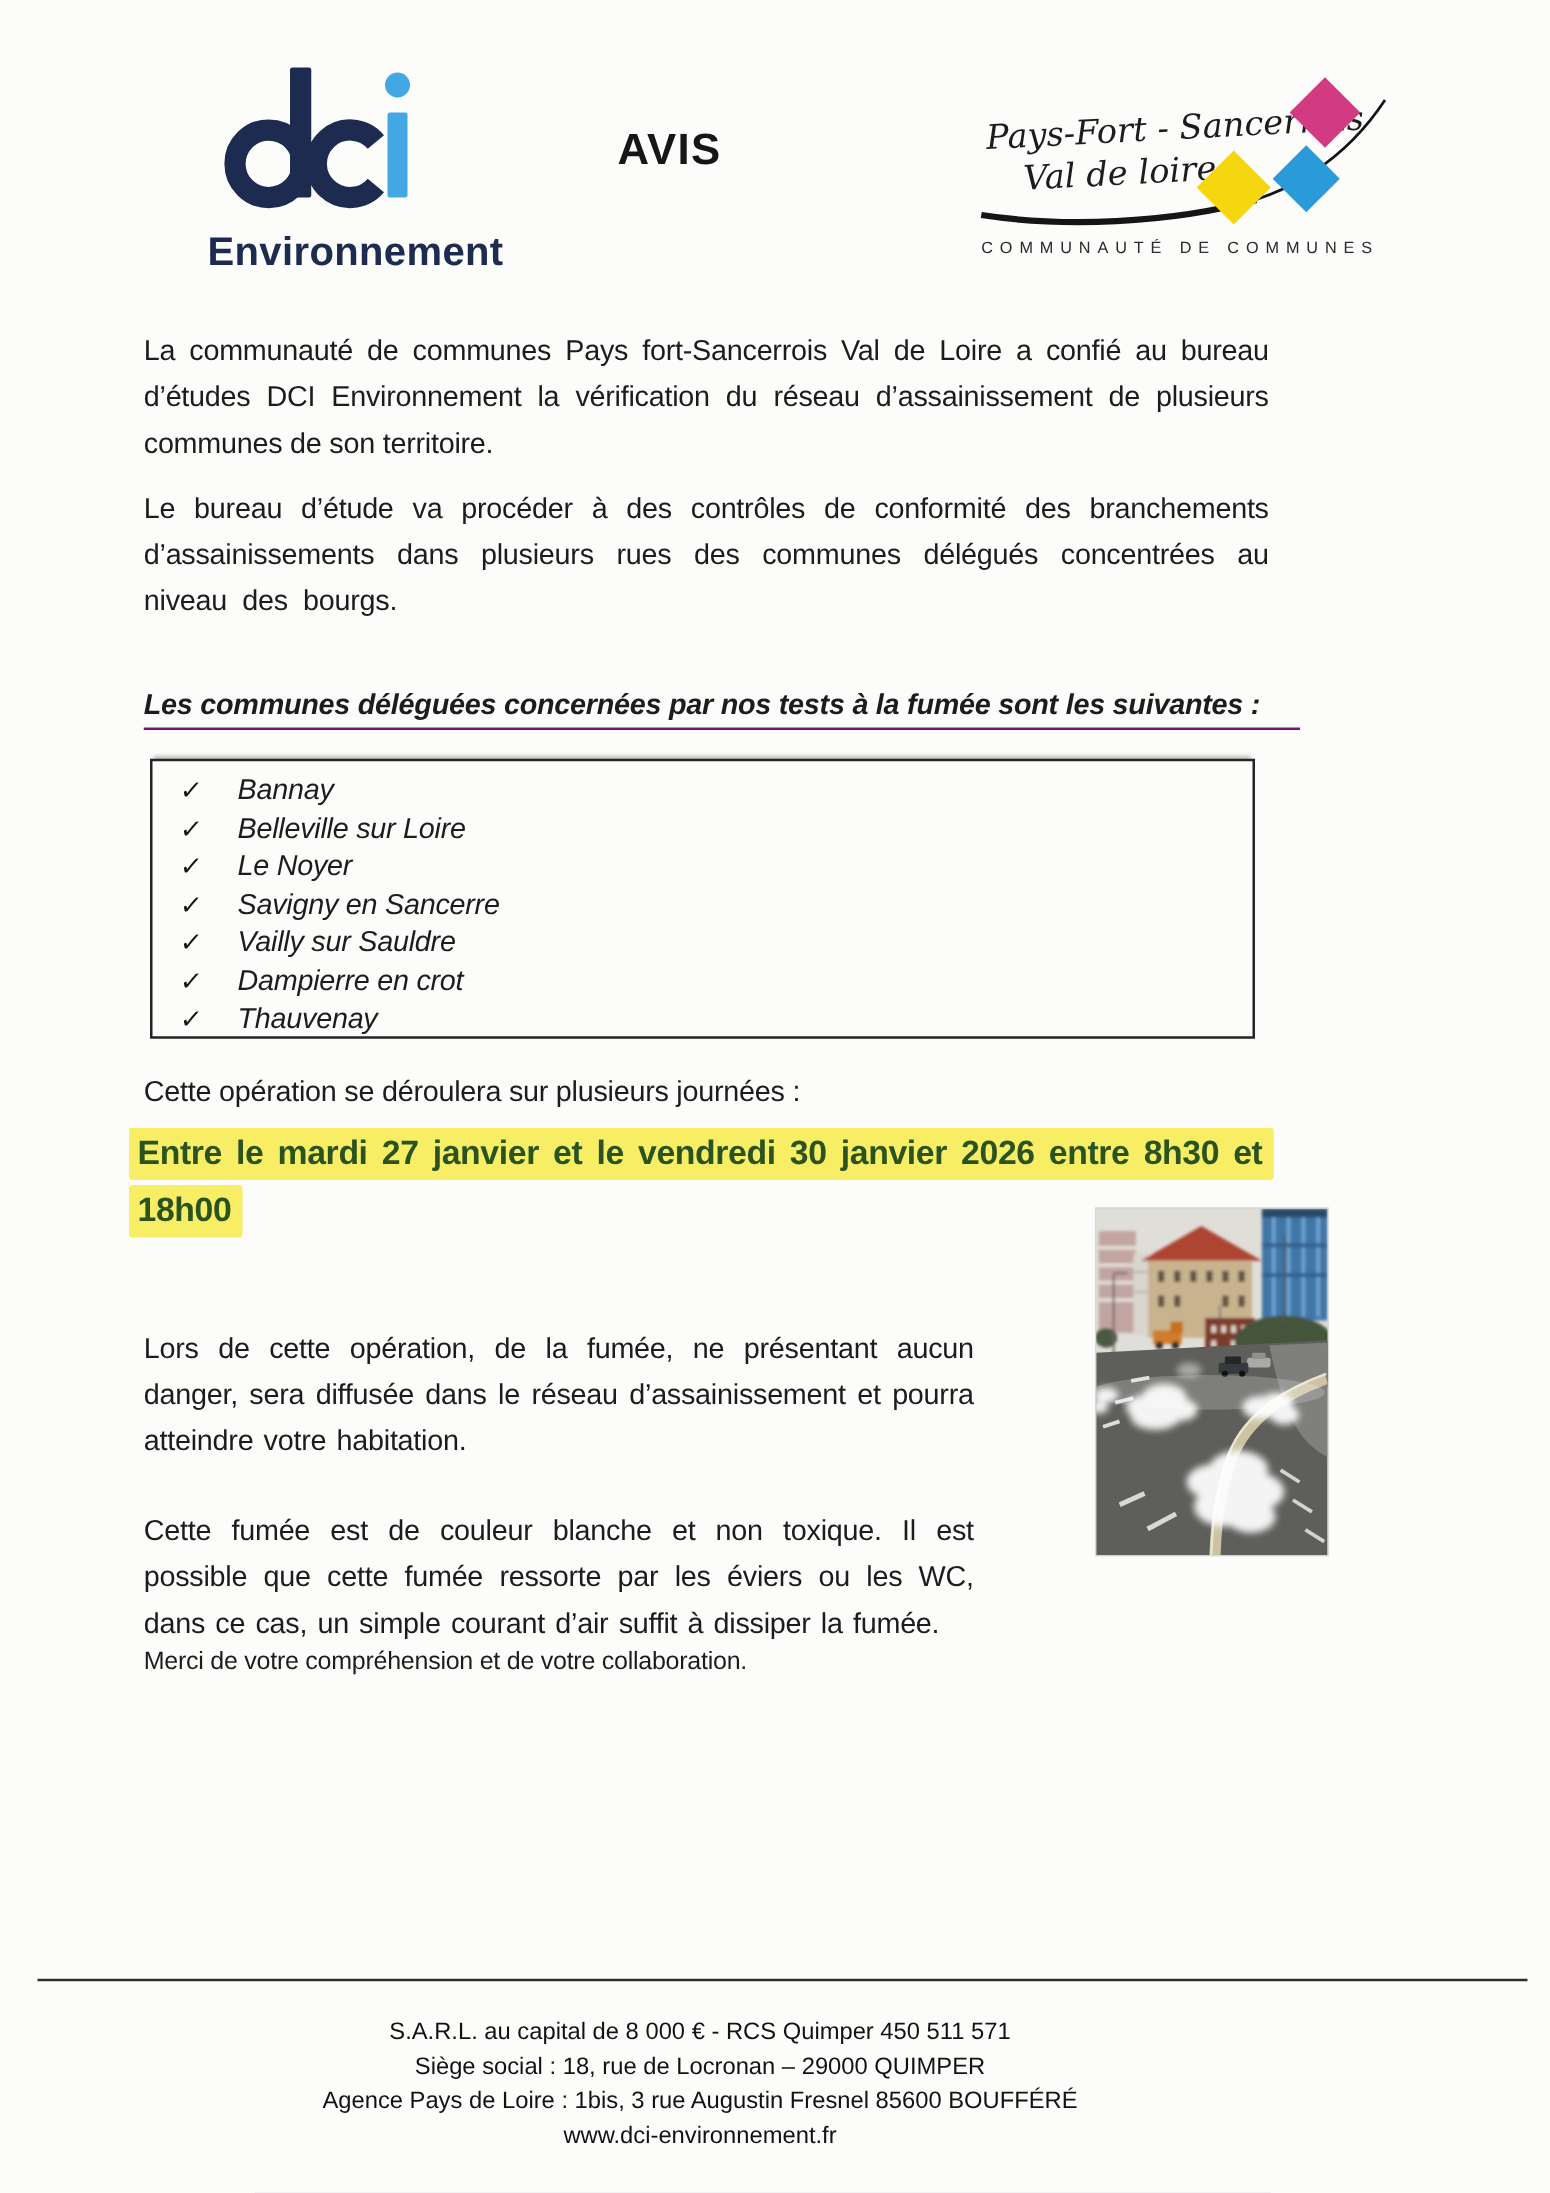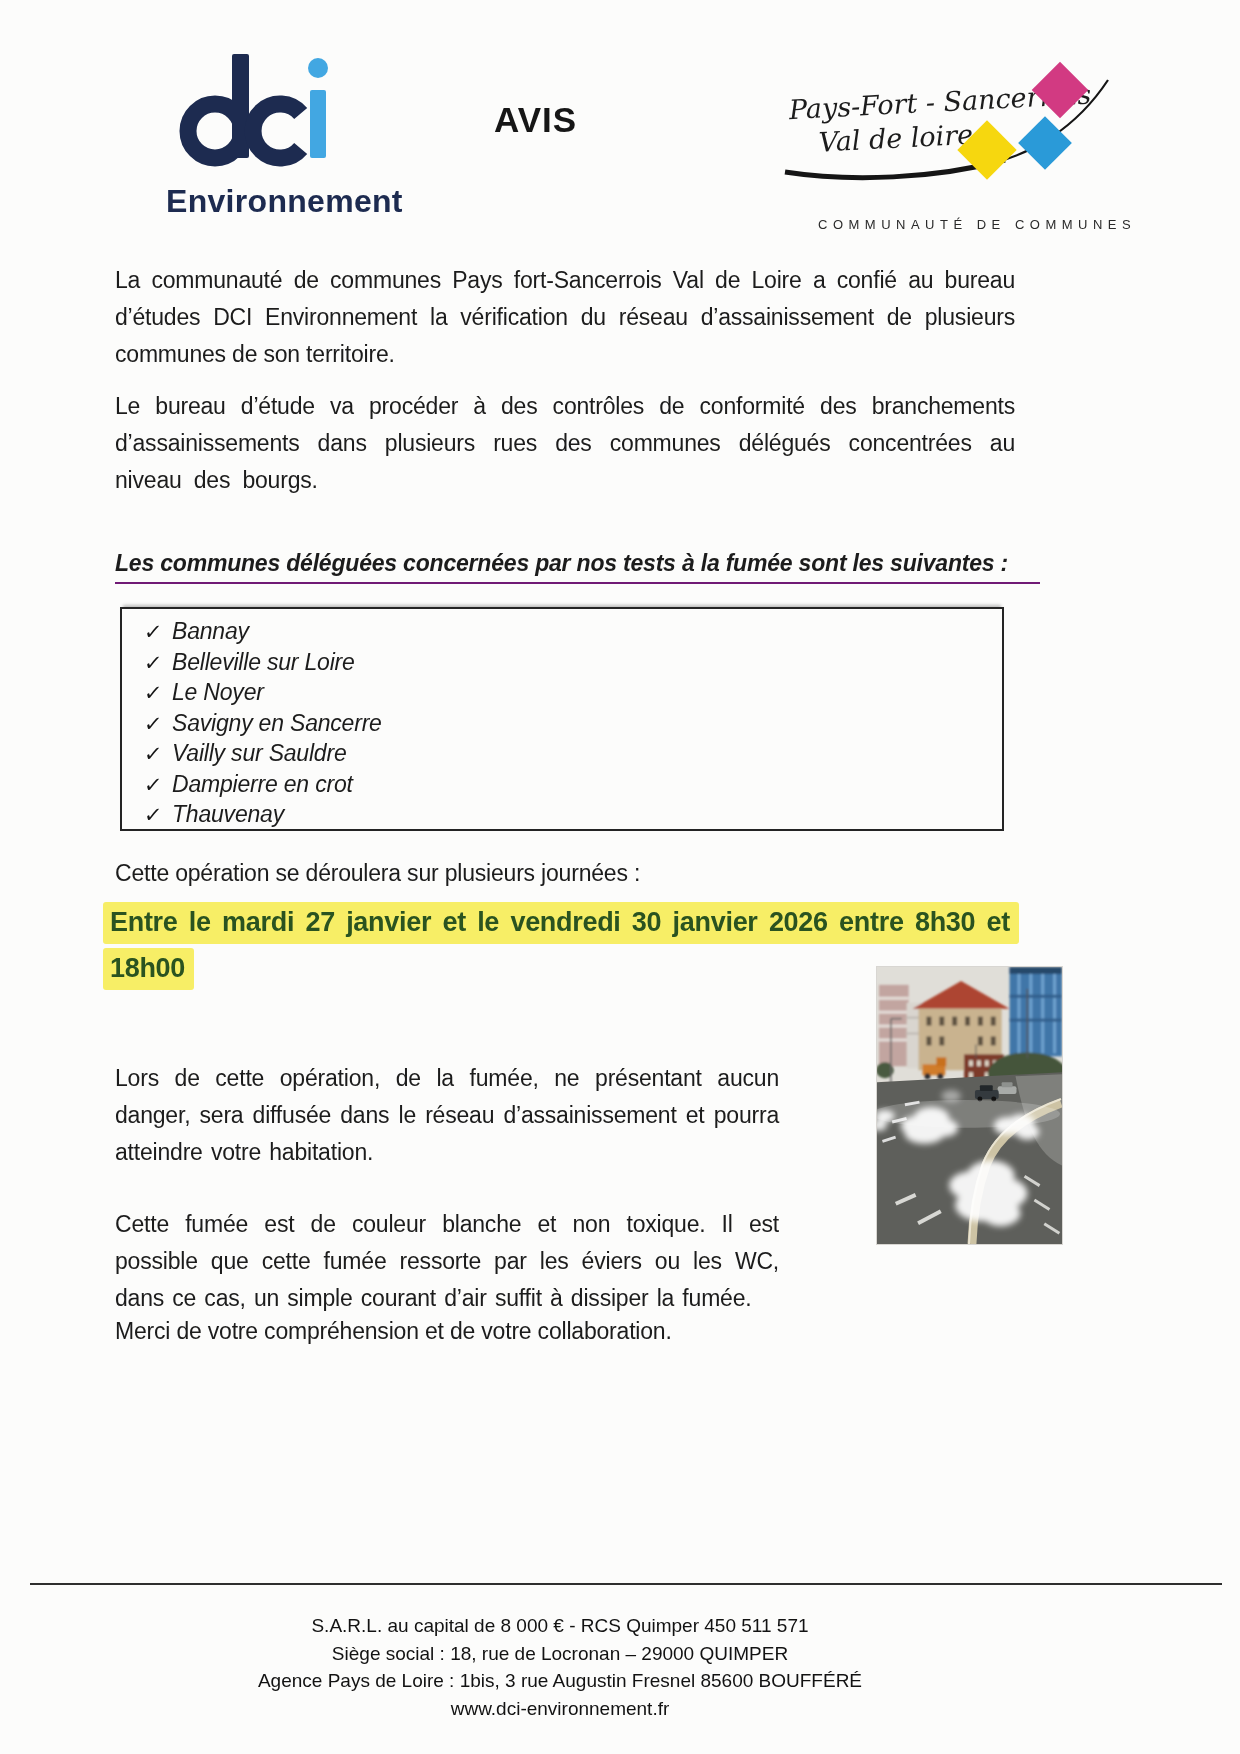--- a/index.html
+++ b/index.html
@@ -13,21 +13,21 @@
     overflow:hidden;
   }
   .abs{position:absolute;}
 
   
   .dci-logo-svg{left:172px;top:48px;width:170px;height:132px;}
   .dci-sub{left:166px;top:183px;font-size:32px;font-weight:700;color:#1d2b50;letter-spacing:.3px;}
   .avis{left:494px;top:100px;font-size:35px;font-weight:800;letter-spacing:1px;color:#161616;}
   .cdc-svg{left:690px;top:48px;width:430px;height:150px;}
   .cdc-script{font-family:"DejaVu Serif","Liberation Serif",serif;font-style:italic;fill:#1c1c1c;}
-  .cdc-caption{left:818px;top:190px;font-size:13px;letter-spacing:5.5px;color:#2a2a2a;font-weight:400;margin-top:27px;}
+  .cdc-caption{left:785px;top:190px;font-size:13px;letter-spacing:5.5px;color:#2a2a2a;font-weight:400;}
 
   
   .para{font-size:23px;line-height:37px;letter-spacing:-.2px;text-align:justify;margin-top:24px;}
   .p1{left:115px;top:238px;width:900px;}
   .p2{left:115px;top:364px;width:900px;word-spacing:6px;}
   .list-heading{
     left:115px;top:550px;width:925px;
     font-size:23px;font-weight:700;font-style:italic;
     padding-bottom:5px;border-bottom:2px solid #701a75;
     white-space:nowrap;letter-spacing:-.2px;
@@ -38,39 +38,39 @@
     box-shadow:0 -5px 3px -3px rgba(110,110,110,.45);
     box-sizing:border-box;
     padding-top:9px;
   }
   .commune-row{display:flex;align-items:baseline;height:30.5px;}
   .check{
     width:38px;text-align:center;font-family:"DejaVu Sans",sans-serif;
     font-size:21px;font-weight:700;color:#141414;transform:skewX(-6deg);
     margin-left:12px;
   }
-  .commune-label{font-size:23px;font-style:italic;letter-spacing:-.2px;}
+  .commune-label{font-size:23px;font-style:italic;letter-spacing:-.2px;margin-left:18px;}
 
   .schedule-intro{left:115px;top:860px;font-size:23px;letter-spacing:-.2px;}
   .highlight-block{
     left:103px;top:899px;width:916px;
     font-size:27px;line-height:46px;font-weight:700;letter-spacing:-.3px;
     text-align:justify;color:#2a5320;
   }
   .highlight-block .hl{
     background:#f7ee66;
     padding:5px 9px 7px 7px;
     box-decoration-break:clone;
     -webkit-box-decoration-break:clone;
     border-radius:3px;
   }
 
   .p3{left:115px;top:1036px;width:664px;word-spacing:2px;}
   .p4{left:115px;top:1182px;width:664px;word-spacing:2px;}
-  .thanks{left:115px;top:1318px;width:700px;font-size:23px;letter-spacing:-.2px;}
+  .thanks{left:115px;top:1318px;width:700px;font-size:20px;letter-spacing:-.2px;}
 
   
   .photo{
     left:876px;top:966px;width:187px;height:279px;
     border:1px solid #d8d6d2;box-sizing:border-box;
     background:#dddbd5;
   }
   .photo svg{display:block;width:100%;height:100%;}
 
   

